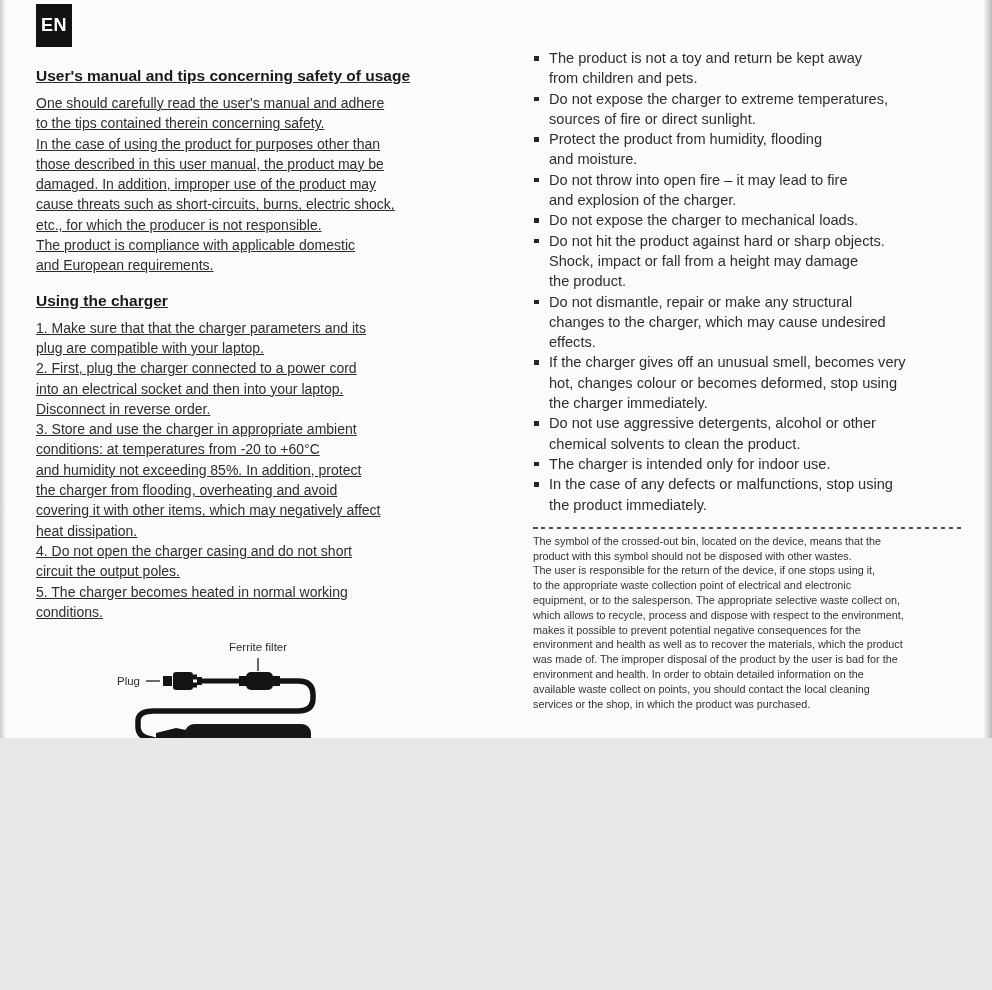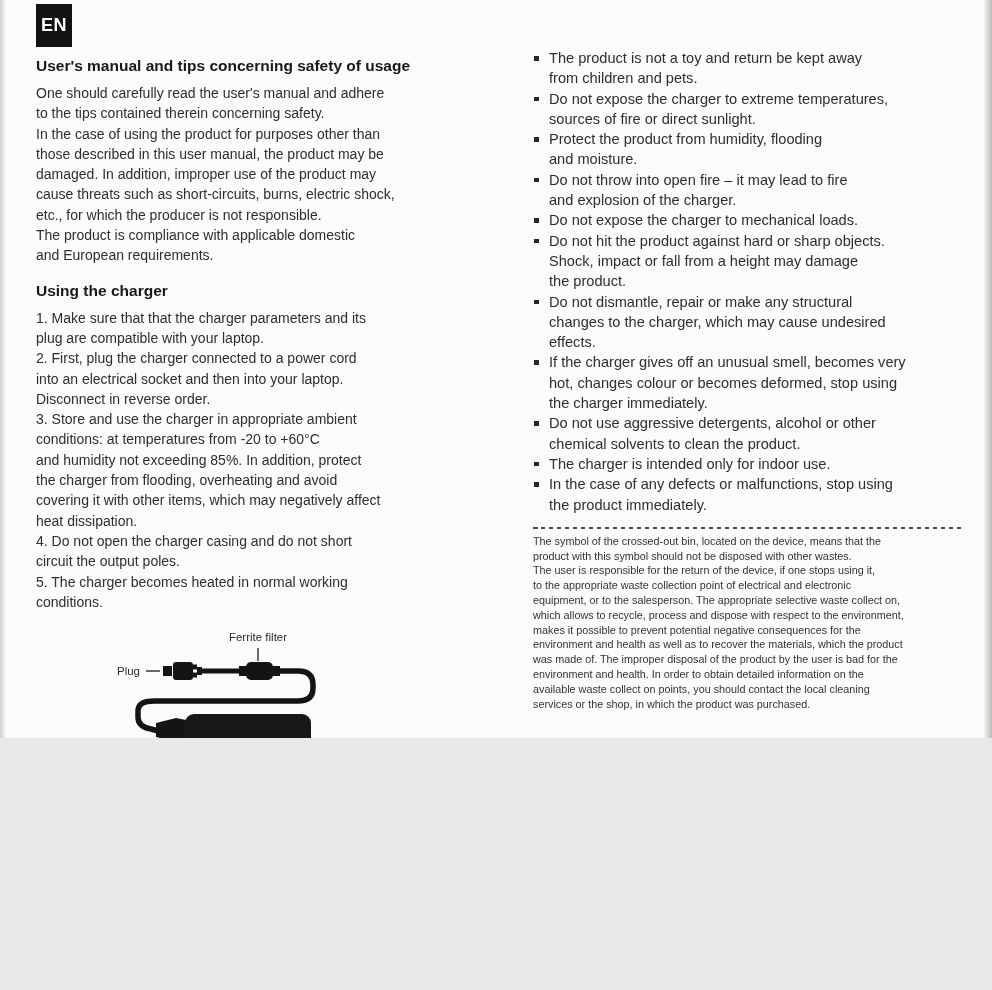--- a/index.html
+++ b/index.html
@@ -15,21 +15,21 @@
 
   .en-badge{
     position:absolute;left:36px;top:4px;width:36px;height:43px;z-index:2;
     background:#121212;color:#fff;font-weight:bold;font-size:18px;
     display:flex;align-items:center;justify-content:center;letter-spacing:.5px;
   }
 
   h2.sec{margin:0;font-size:15.5px;line-height:20px;font-weight:bold;color:#191919;}
   .body-text{margin:0;font-size:14px;line-height:20.3px;white-space:pre-line;color:#2e2e2e;}
 
-  .col-left{position:absolute;left:36px;top:56px;width:442px;z-index:2;}
+  .col-left{position:absolute;left:36px;top:66px;width:442px;z-index:2;text-decoration:underline;}
   .col-left .safety-par{margin-top:7px;}
   .col-left .using-head{margin-top:15px;}
   .col-left .using-par{margin-top:7px;}
   .col-left .desc-head{margin-top:14px;}
   .diagram{display:block;margin-top:6px;width:436px;height:186px;}
   .diagram text{font-family:"Liberation Sans",sans-serif;font-size:11.5px;fill:#2c2c2c;}
   .set-includes{margin-top:8px;font-size:14.6px;color:#2e2e2e;display:flex;align-items:flex-end;gap:12px;}
   .set-includes .lbl{font-weight:bold;color:#1d1d1d;}
   .sq{width:5px;height:5px;background:#262626;display:inline-block;flex:0 0 auto;}
 

